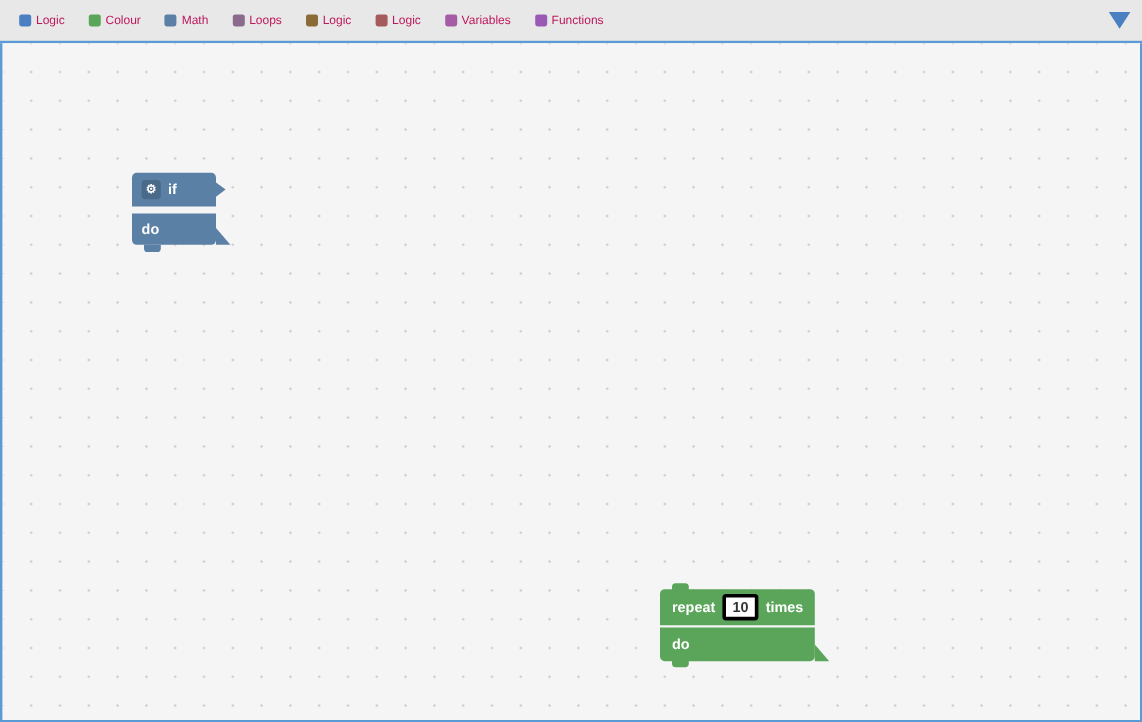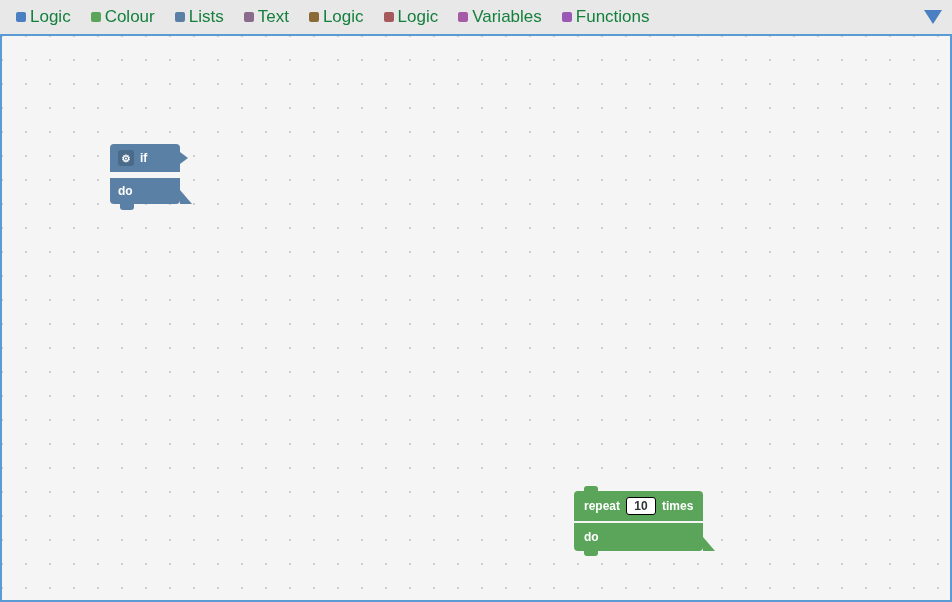--- a/index.html
+++ b/index.html
@@ -22,22 +22,22 @@
       gap: 4px;
       position: relative;
     }
 
     .tab-item {
       display: flex;
       align-items: center;
       gap: 4px;
       padding: 4px 8px;
       cursor: pointer;
-      font-size: 17px;
-      color: #15803d;
+      font-size: 10px;
+      color: #be185d;
       white-space: nowrap;
     }
 
     .tab-dot {
       width: 10px;
       height: 10px;
       border-radius: 2px;
       display: inline-block;
     }
 
@@ -160,21 +160,20 @@
       width: 14px;
       height: 6px;
       background: #5b80a5;
       border-radius: 0 0 3px 3px;
     }
 
     
     .repeat-block {
       top: 455px;
       left: 548px;
-      margin-left: 24px;
     }
 
     .block-repeat-top {
       display: flex;
       align-items: center;
       background: #5ba55b;
       color: white;
       font-size: 12px;
       font-weight: bold;
       padding: 4px 10px;
@@ -191,21 +190,21 @@
       top: -5px;
       width: 14px;
       height: 6px;
       background: #5ba55b;
       border-radius: 3px 3px 0 0;
     }
 
     .block-number-input {
       background: white;
       color: #333;
-      border: 1px solid #000000;
+      border: 3px solid #000000;
       border-radius: 3px;
       padding: 1px 5px;
       font-size: 12px;
       font-weight: bold;
       min-width: 30px;
       text-align: center;
     }
 
     .block-repeat-bottom {
       display: flex;
@@ -249,25 +248,25 @@
   <div class="tab-item">
     <span class="tab-dot" style="background:#4a7fc1;"></span>
     <span>Logic</span>
   </div>
   <div class="tab-item">
     <span class="tab-dot" style="background:#5ba55b;"></span>
     <span>Colour</span>
   </div>
   <div class="tab-item">
     <span class="tab-dot" style="background:#5b80a5;"></span>
-    <span>Lists</span>
+    <span>Math</span>
   </div>
   <div class="tab-item">
     <span class="tab-dot" style="background:#8b6b8b;"></span>
-    <span>Text</span>
+    <span>Loops</span>
   </div>
   <div class="tab-item">
     <span class="tab-dot" style="background:#8b6b35;"></span>
     <span>Logic</span>
   </div>
   <div class="tab-item">
     <span class="tab-dot" style="background:#a55b5b;"></span>
     <span>Logic</span>
   </div>
   <div class="tab-item">

